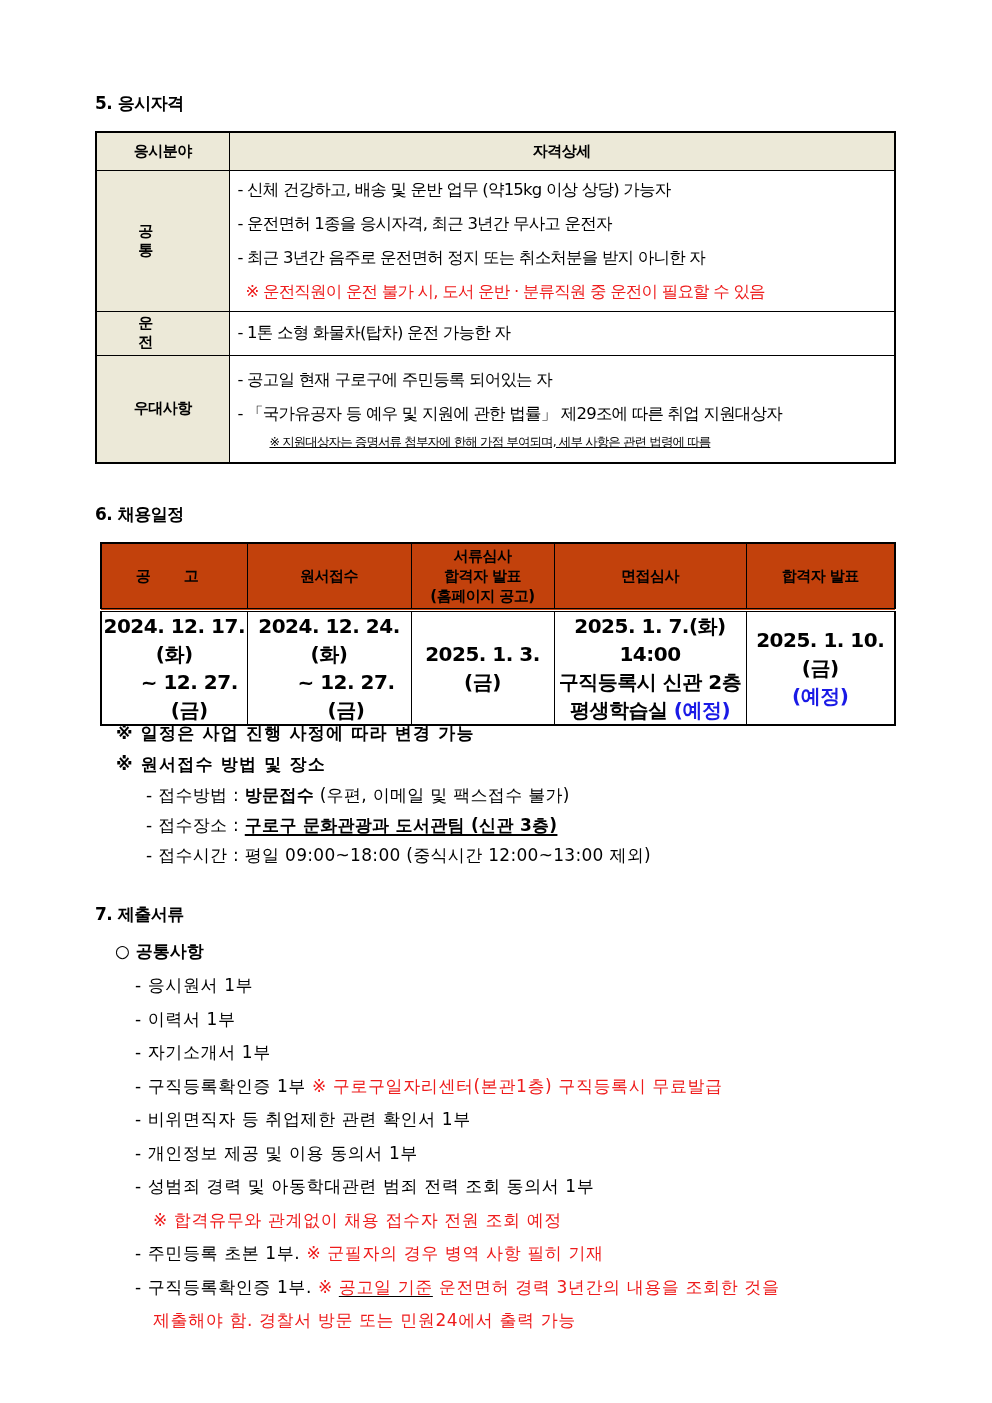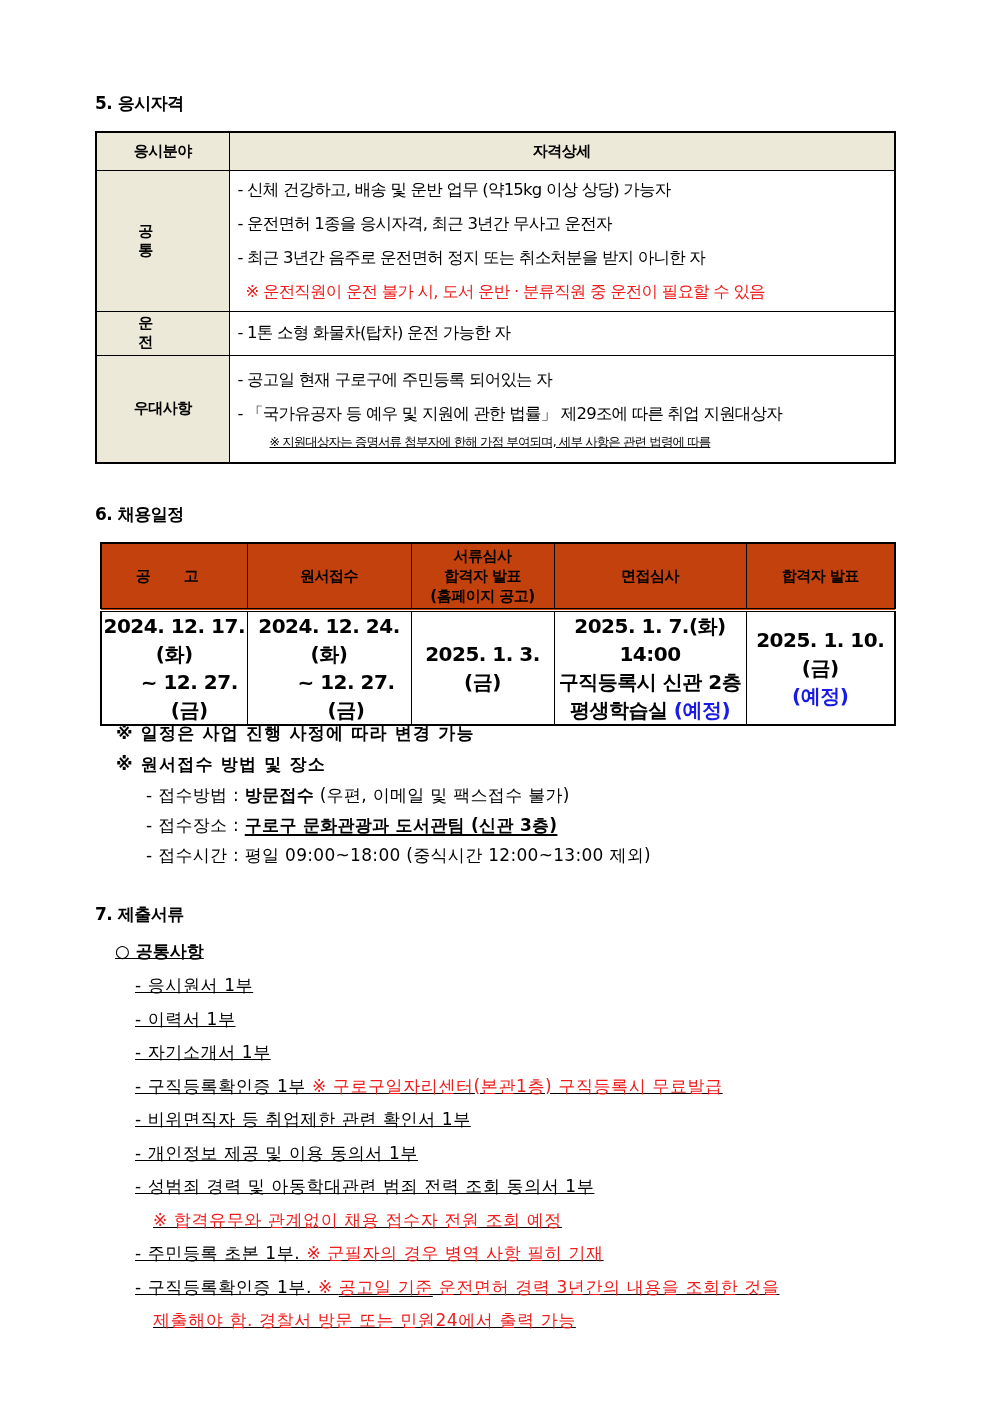--- a/index.html
+++ b/index.html
@@ -28,21 +28,21 @@
   .sched th { background: #c2410c; height: 67px; line-height: 20px; font-size: 15px; }
   .sched thead tr { border-bottom: 4px double #000; }
   .sched td { height: 92px; line-height: 28px; }
 
   .notes { position: absolute; left: 116px; top: 718px; }
   .note { font-size: 17px; font-weight: bold; height: 31px; line-height: 31px; letter-spacing: 1.2px; white-space: nowrap; }
   .sub { font-size: 17px; height: 30px; line-height: 30px; padding-left: 30px; white-space: nowrap; letter-spacing: 0.3px; }
   .sub b { font-weight: bold; }
   .ul { text-decoration: underline; text-decoration-thickness: 2px; text-underline-offset: 3px; }
 
-  .docs { position: absolute; left: 95px; top: 900px; width: 810px; text-decoration: underline; }
+  .docs { position: absolute; left: 95px; top: 900px; width: 810px; }
   .docs .subhead { font-size: 17px; font-weight: bold; height: 36px; line-height: 36px; padding-left: 20px; letter-spacing: 0px; }
   .docs .item { font-size: 17px; height: 33.5px; line-height: 33.5px; padding-left: 40px; white-space: nowrap; letter-spacing: 0.6px; }
   .docs .item.cont { padding-left: 58px; }
   .ul-black { text-decoration: underline; text-decoration-color: #000; text-underline-offset: 3px; }
 </style>
 </head>
 <body>
 
 <div class="page">
 

